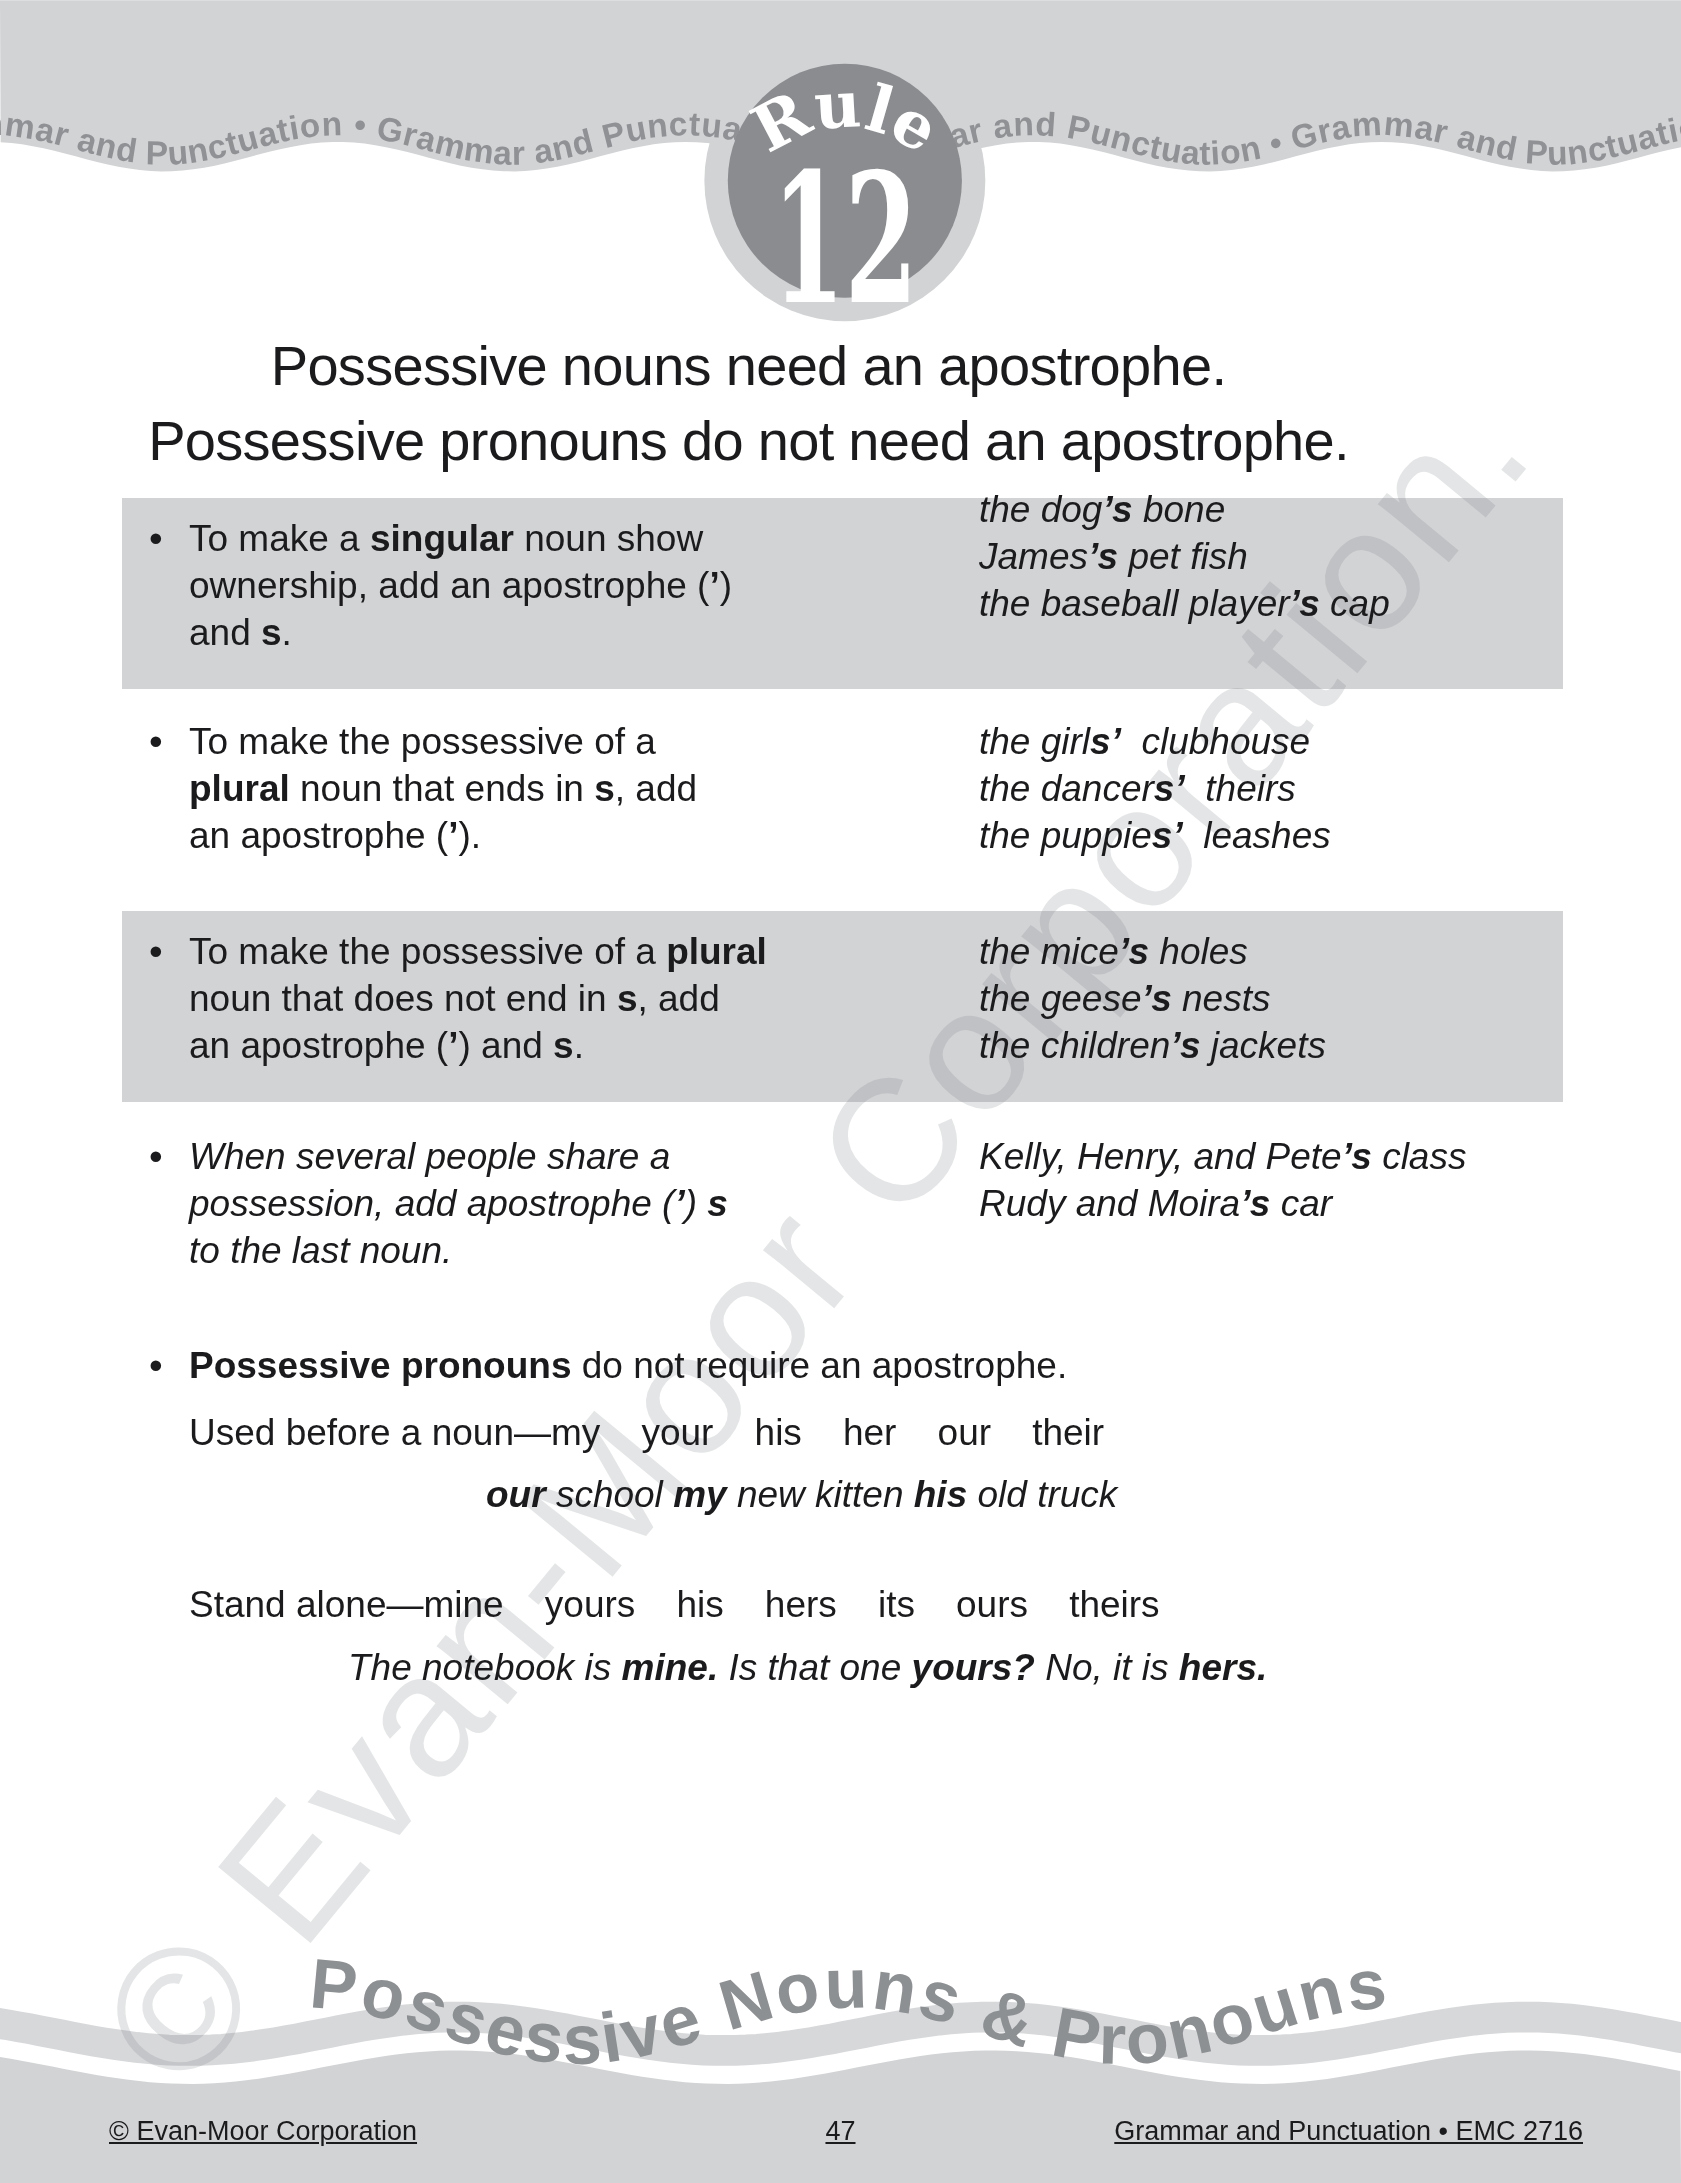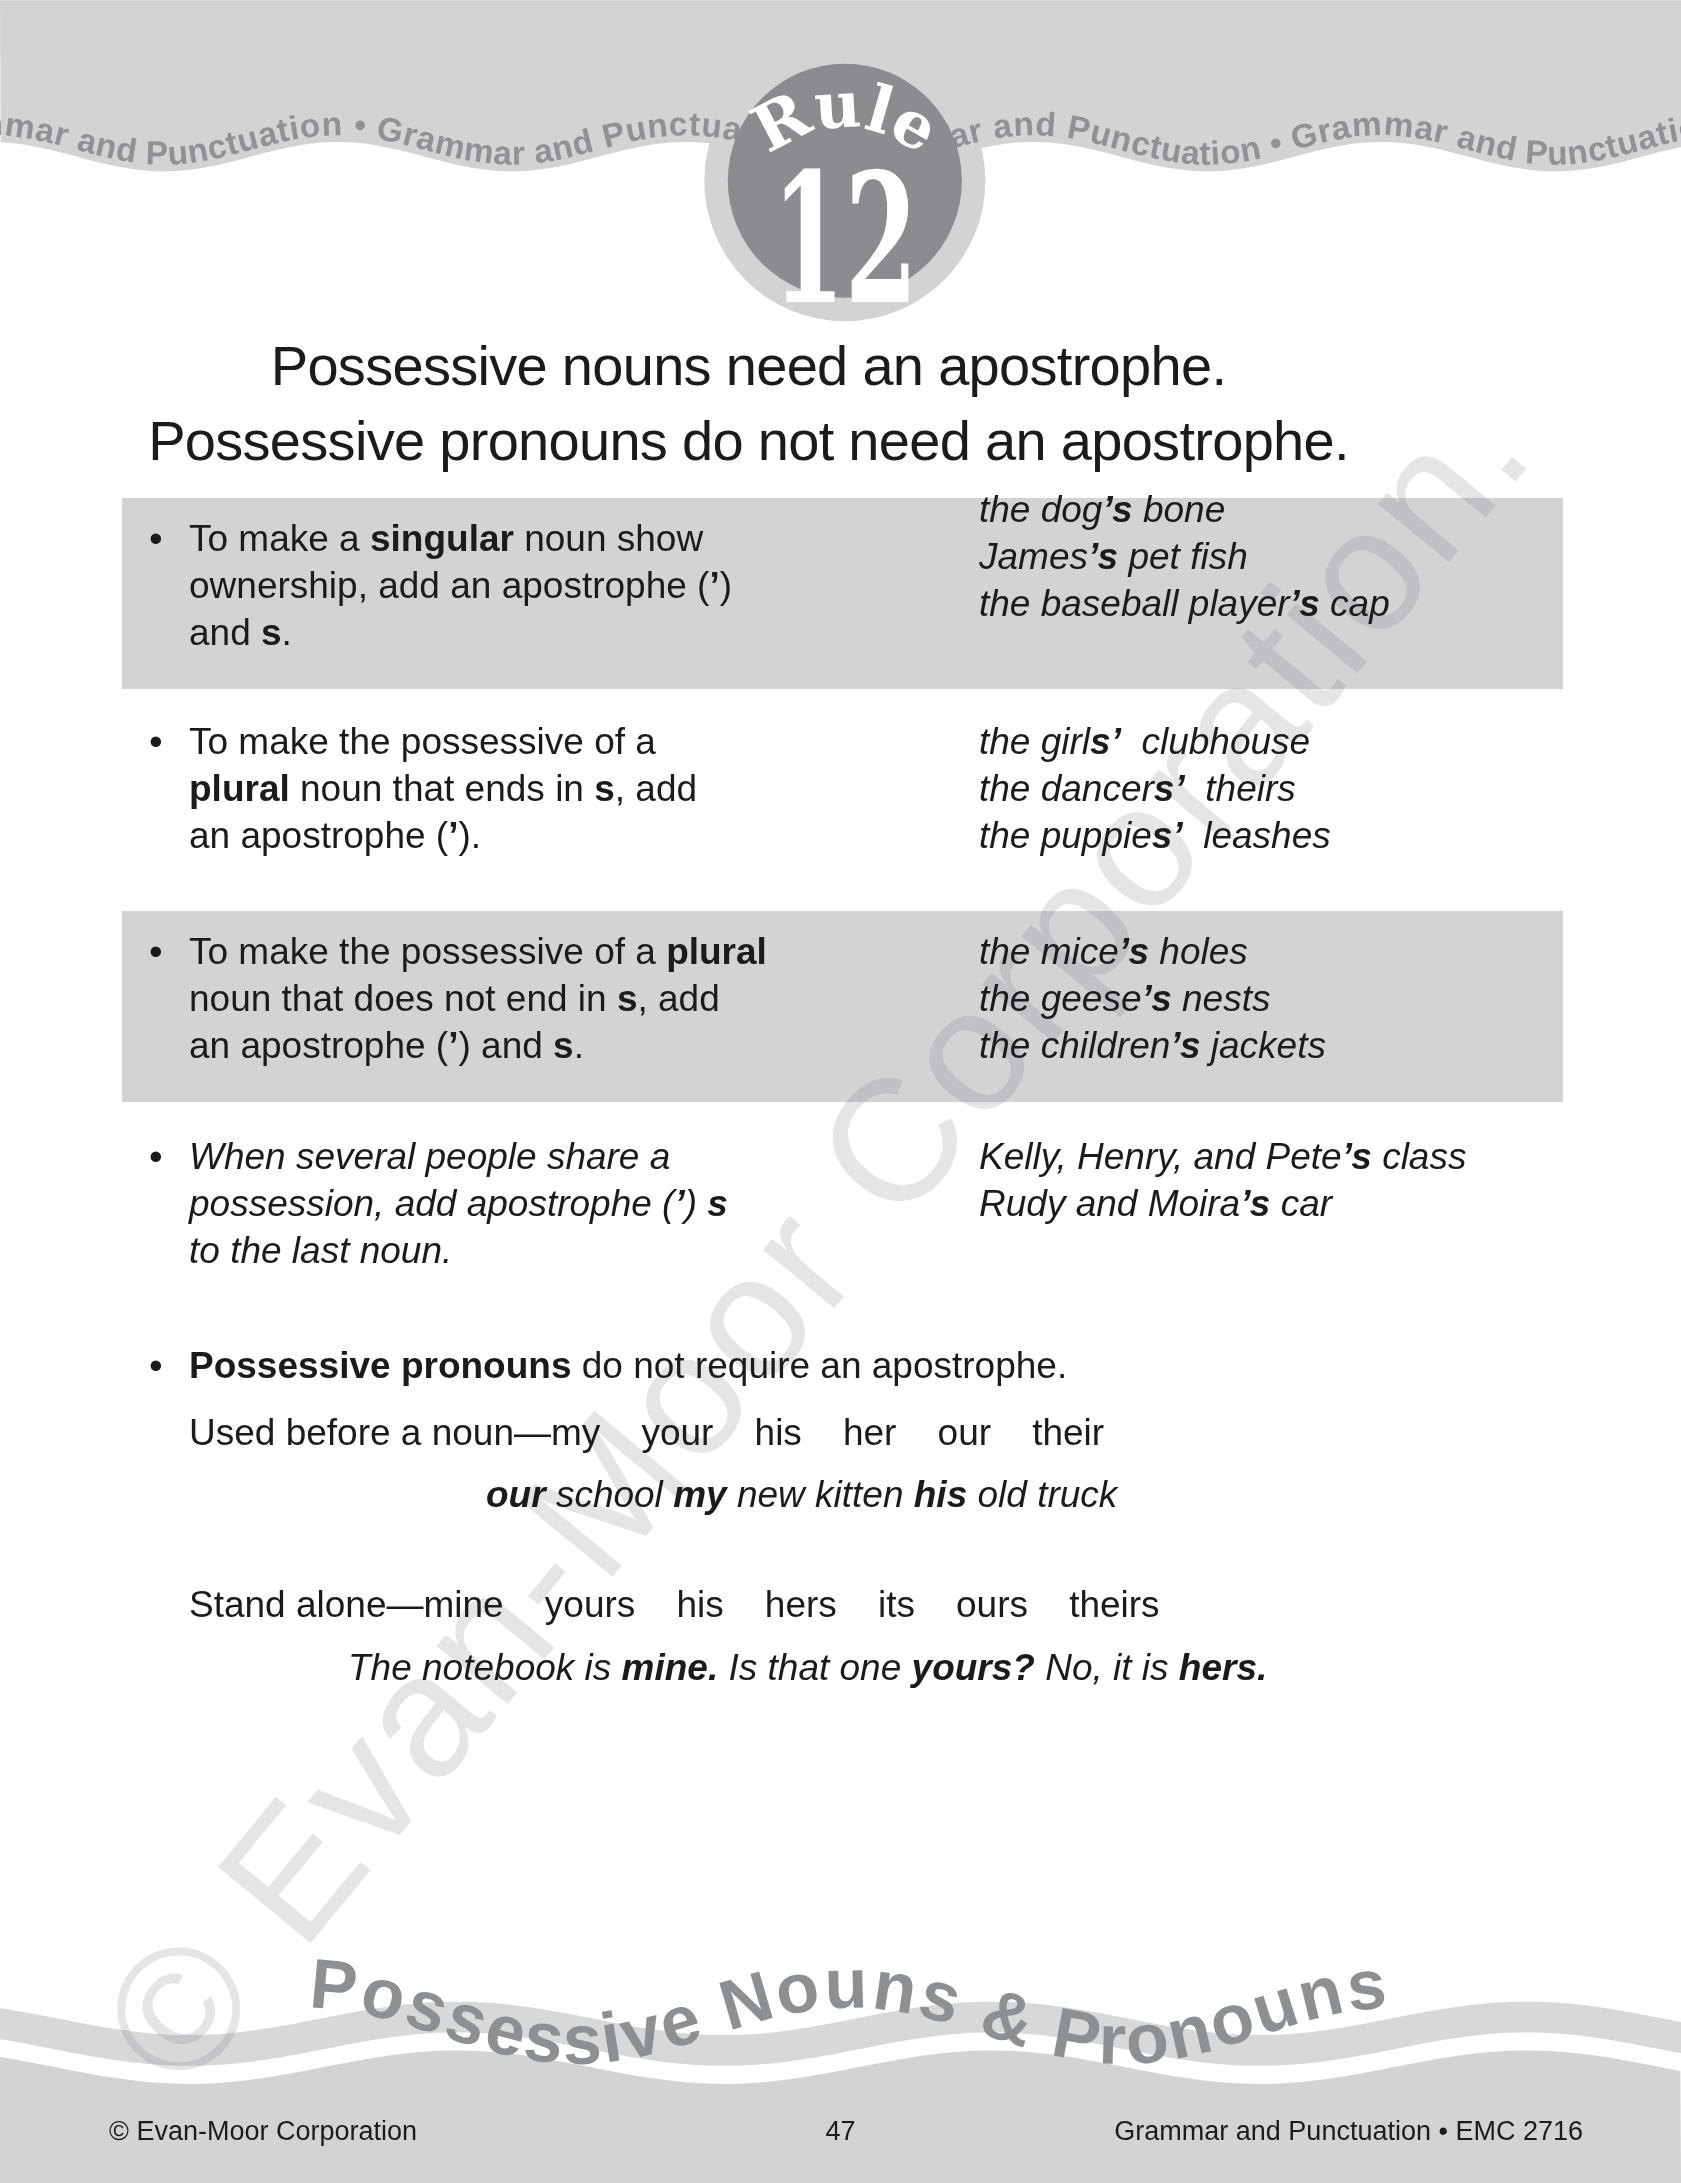--- a/index.html
+++ b/index.html
@@ -20,21 +20,21 @@
   .page-title{position:absolute;top:328px;left:0;width:1497px;text-align:center;z-index:5;
               font-size:56px;line-height:75px;letter-spacing:-0.7px;}
   .bullet{position:absolute;z-index:5;font-size:39px;line-height:47px;}
   .txtblock{position:absolute;z-index:5;font-size:37px;line-height:47px;}
   .txtblock div{white-space:pre-wrap;}
   .rule-text{left:189px;}
   .rule-examples{left:979px;}
   .rtb{font-weight:700;}
   .rti{font-style:italic;}
   .pre{white-space:pre-wrap;}
-  .footer-item{position:absolute;z-index:5;font-size:27px;top:2116px;}
+  .footer-item{position:absolute;z-index:5;font-size:27px;top:2116px;text-decoration:underline;}
   #footer-left{left:109px;}
   #footer-center{left:0;width:1681px;text-align:center;}
   #footer-right{right:98px;text-align:right;margin-left:8px;}
 </style>
 </head>
 <body>
 
 <div class="page">
 
   <svg id="top-banner" width="1681" height="415" viewBox="0 0 2513 620">

